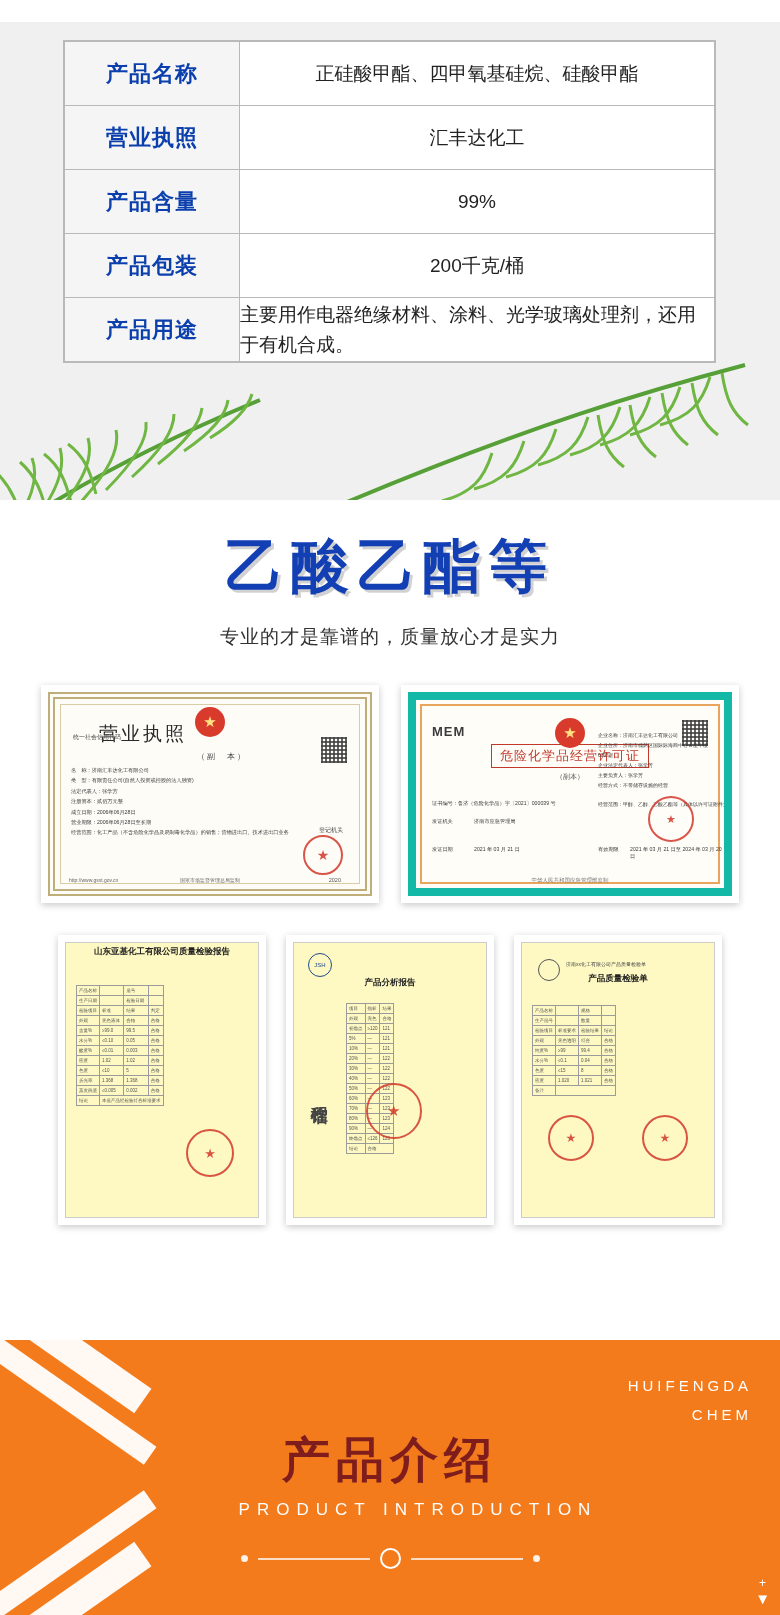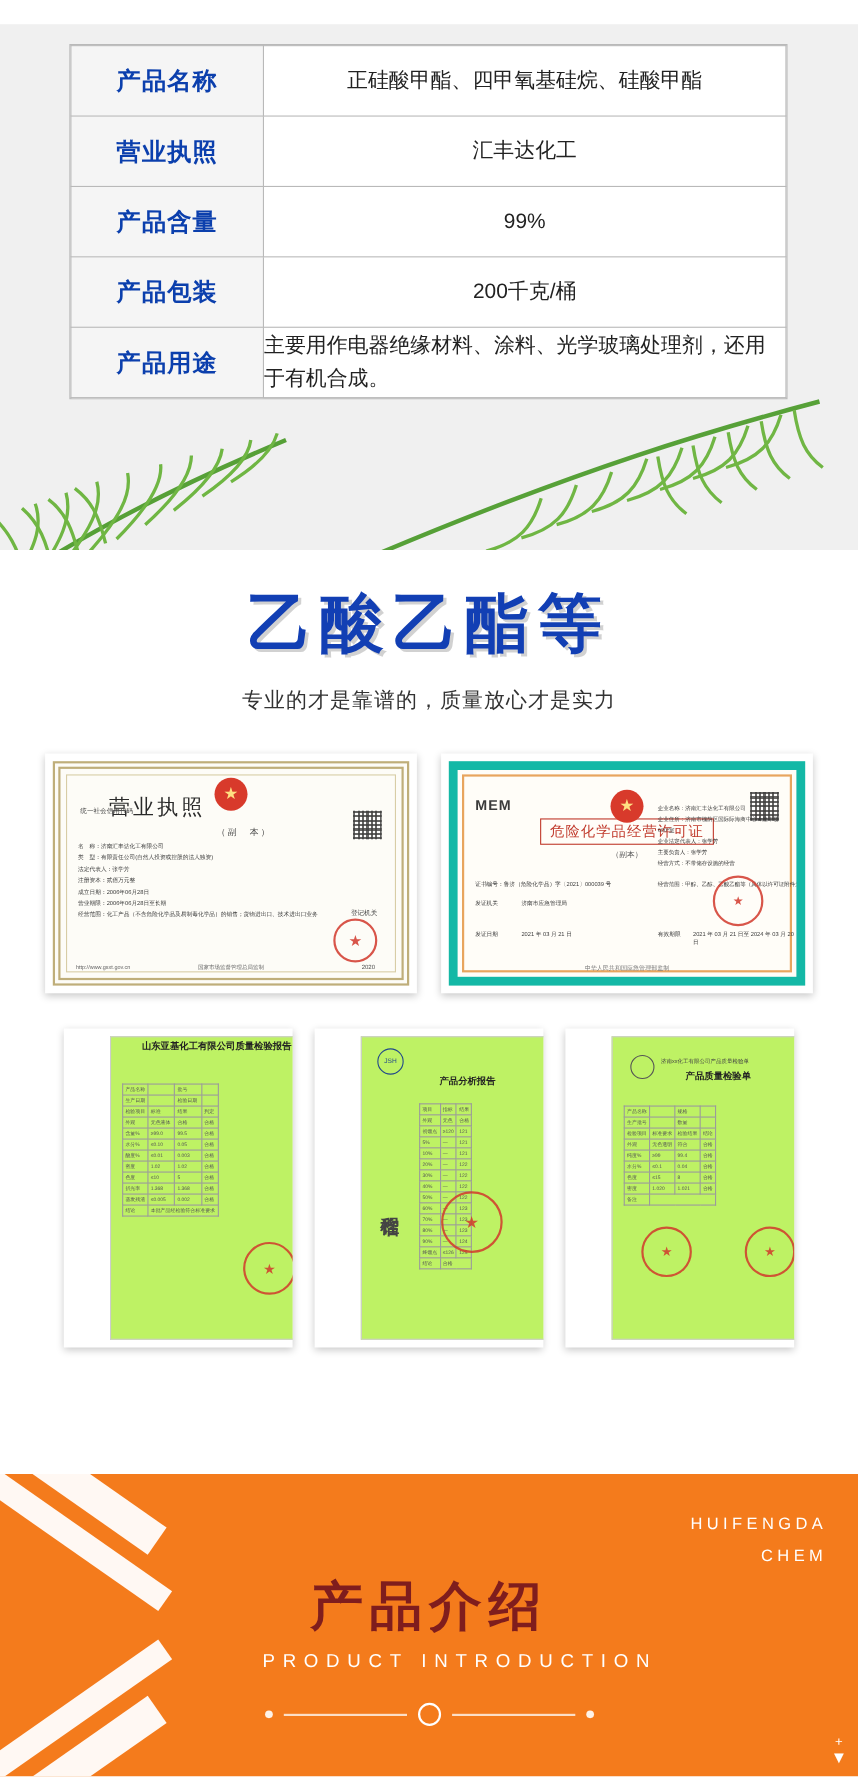--- a/index.html
+++ b/index.html
@@ -146,22 +146,21 @@
     background: #fffdf8;
   }
   .mem-inner::before {
     content: "";
     position: absolute;
     inset: 4px;
     border: 2px solid #e8a55e;
   }
   .rep-inner {
     border: 1px solid #cccccc;
-    background: #bef264;
-    margin-left: 35px;
+    background: #fef9c3;
   }
   .lic-head {
     font-size: 19px;
     letter-spacing: 3px;
     margin-top: 22px;
     color: #2a2a2a;
     padding-left: 44px;
   }
   .lic-sub {
     text-align: center;

